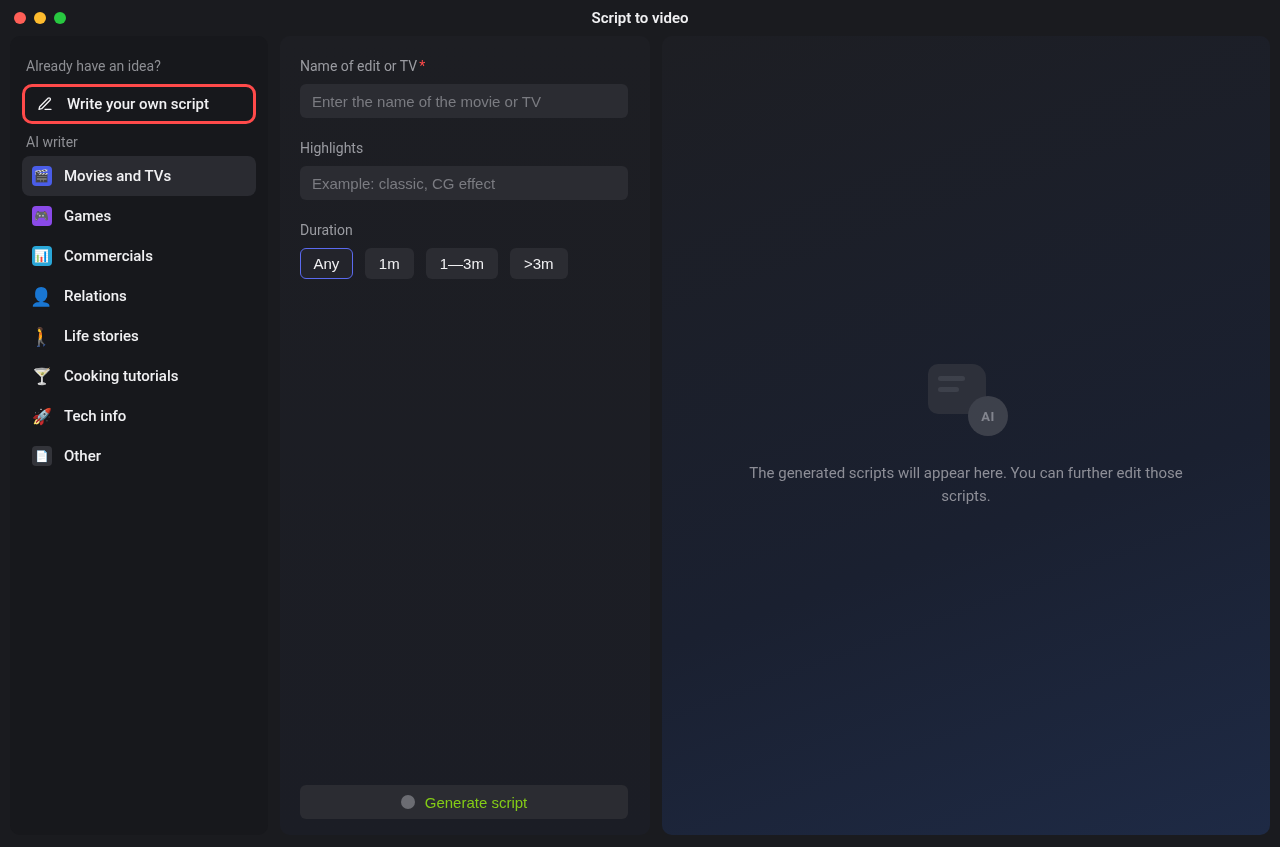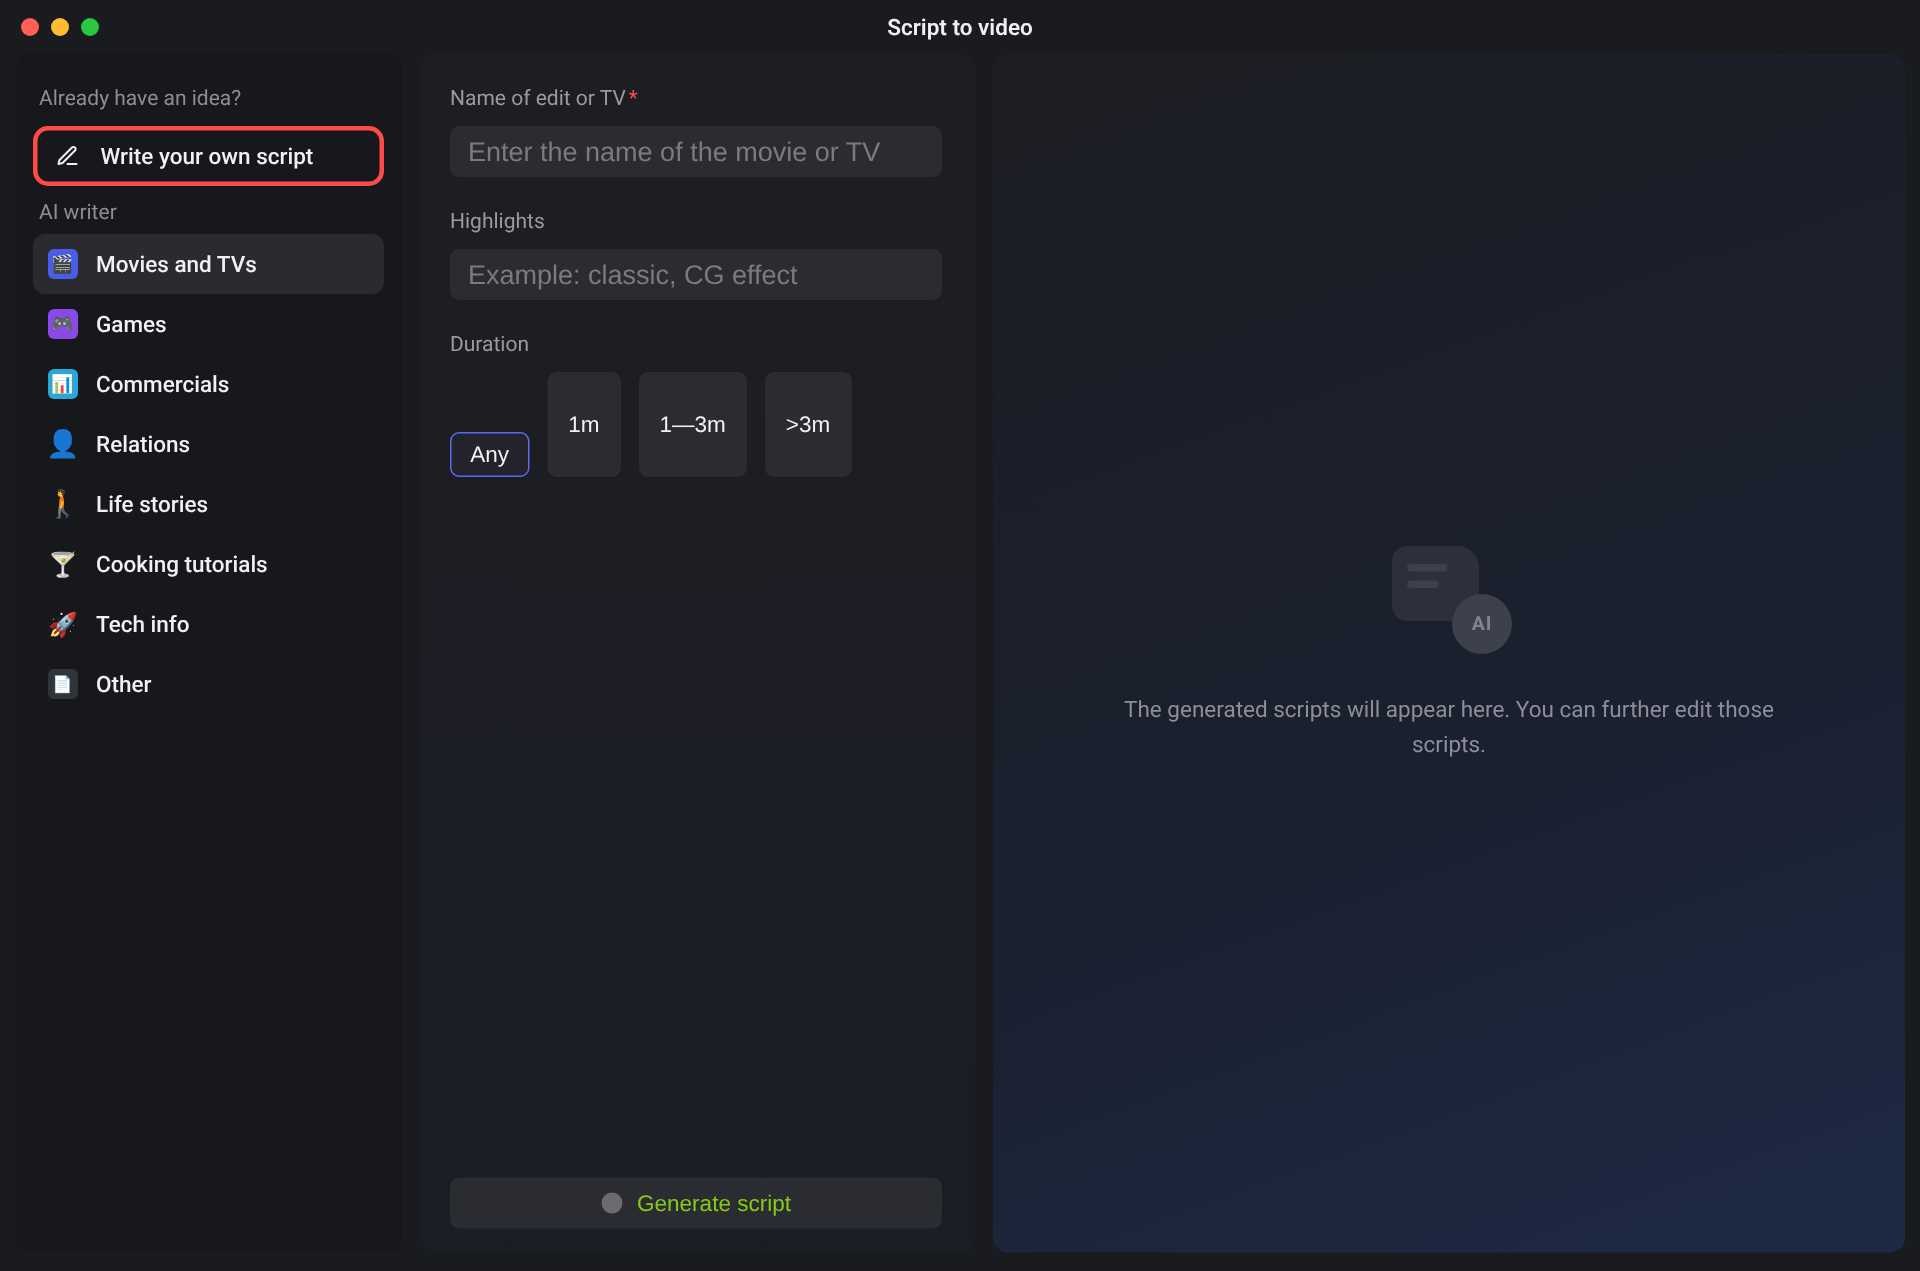--- a/index.html
+++ b/index.html
@@ -108,21 +108,21 @@
   }
   .req-star { color: #ff4a4a; margin-left: 2px; }
   .text-input {
     width: 328px;
     height: 34px;
     background: #2b2c32;
     border: none;
     border-radius: 6px;
     padding: 0 12px;
     color: #e8e8ea;
-    font-size: 18px;
+    font-size: 15px;
     outline: none;
   }
   .text-input::placeholder { color: #7a7b81; }
   .field-group { margin-bottom: 22px; }
 
   .duration-row {
     display: flex;
     gap: 12px;
   }
   .dur-btn {
@@ -132,21 +132,20 @@
     font-size: 15px;
     font-weight: 500;
     padding: 7px 14px;
     border-radius: 6px;
     cursor: pointer;
   }
   .dur-btn.active {
     border: 1.5px solid #5b6af0;
     background: #23242b;
     padding: 5.5px 12.5px;
-    margin-top: 40px;
   }
 
   .form-spacer { flex: 1; }
 
   .generate-btn {
     width: 328px;
     height: 34px;
     background: #2b2c32;
     border: none;
     border-radius: 6px;

